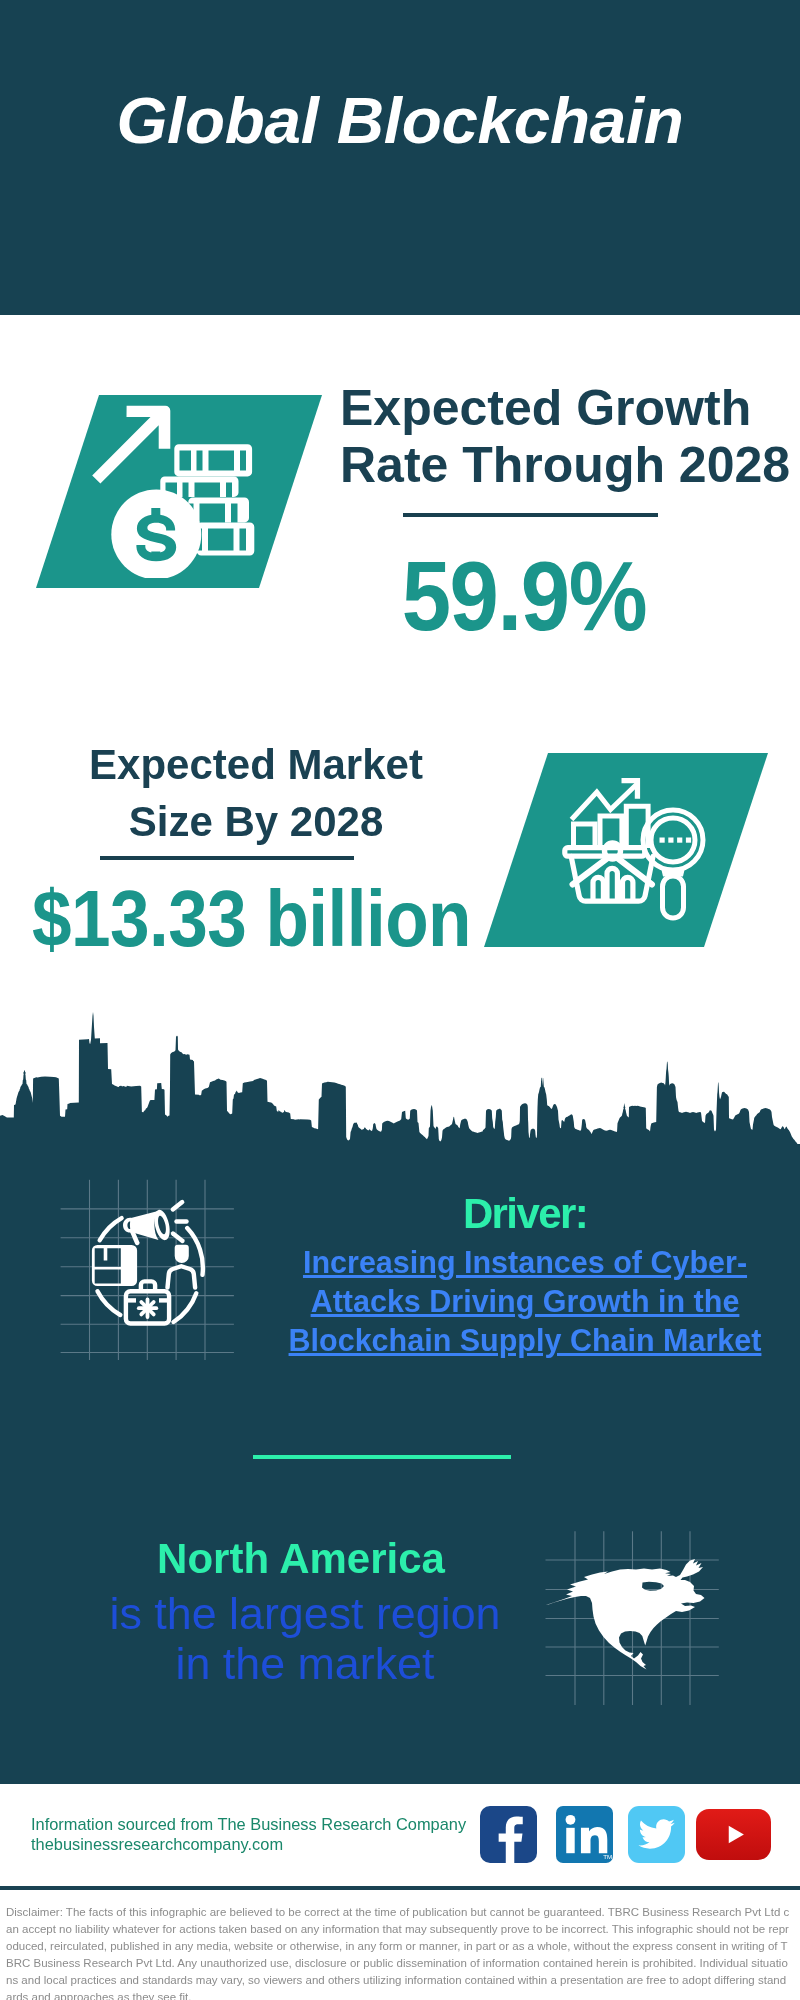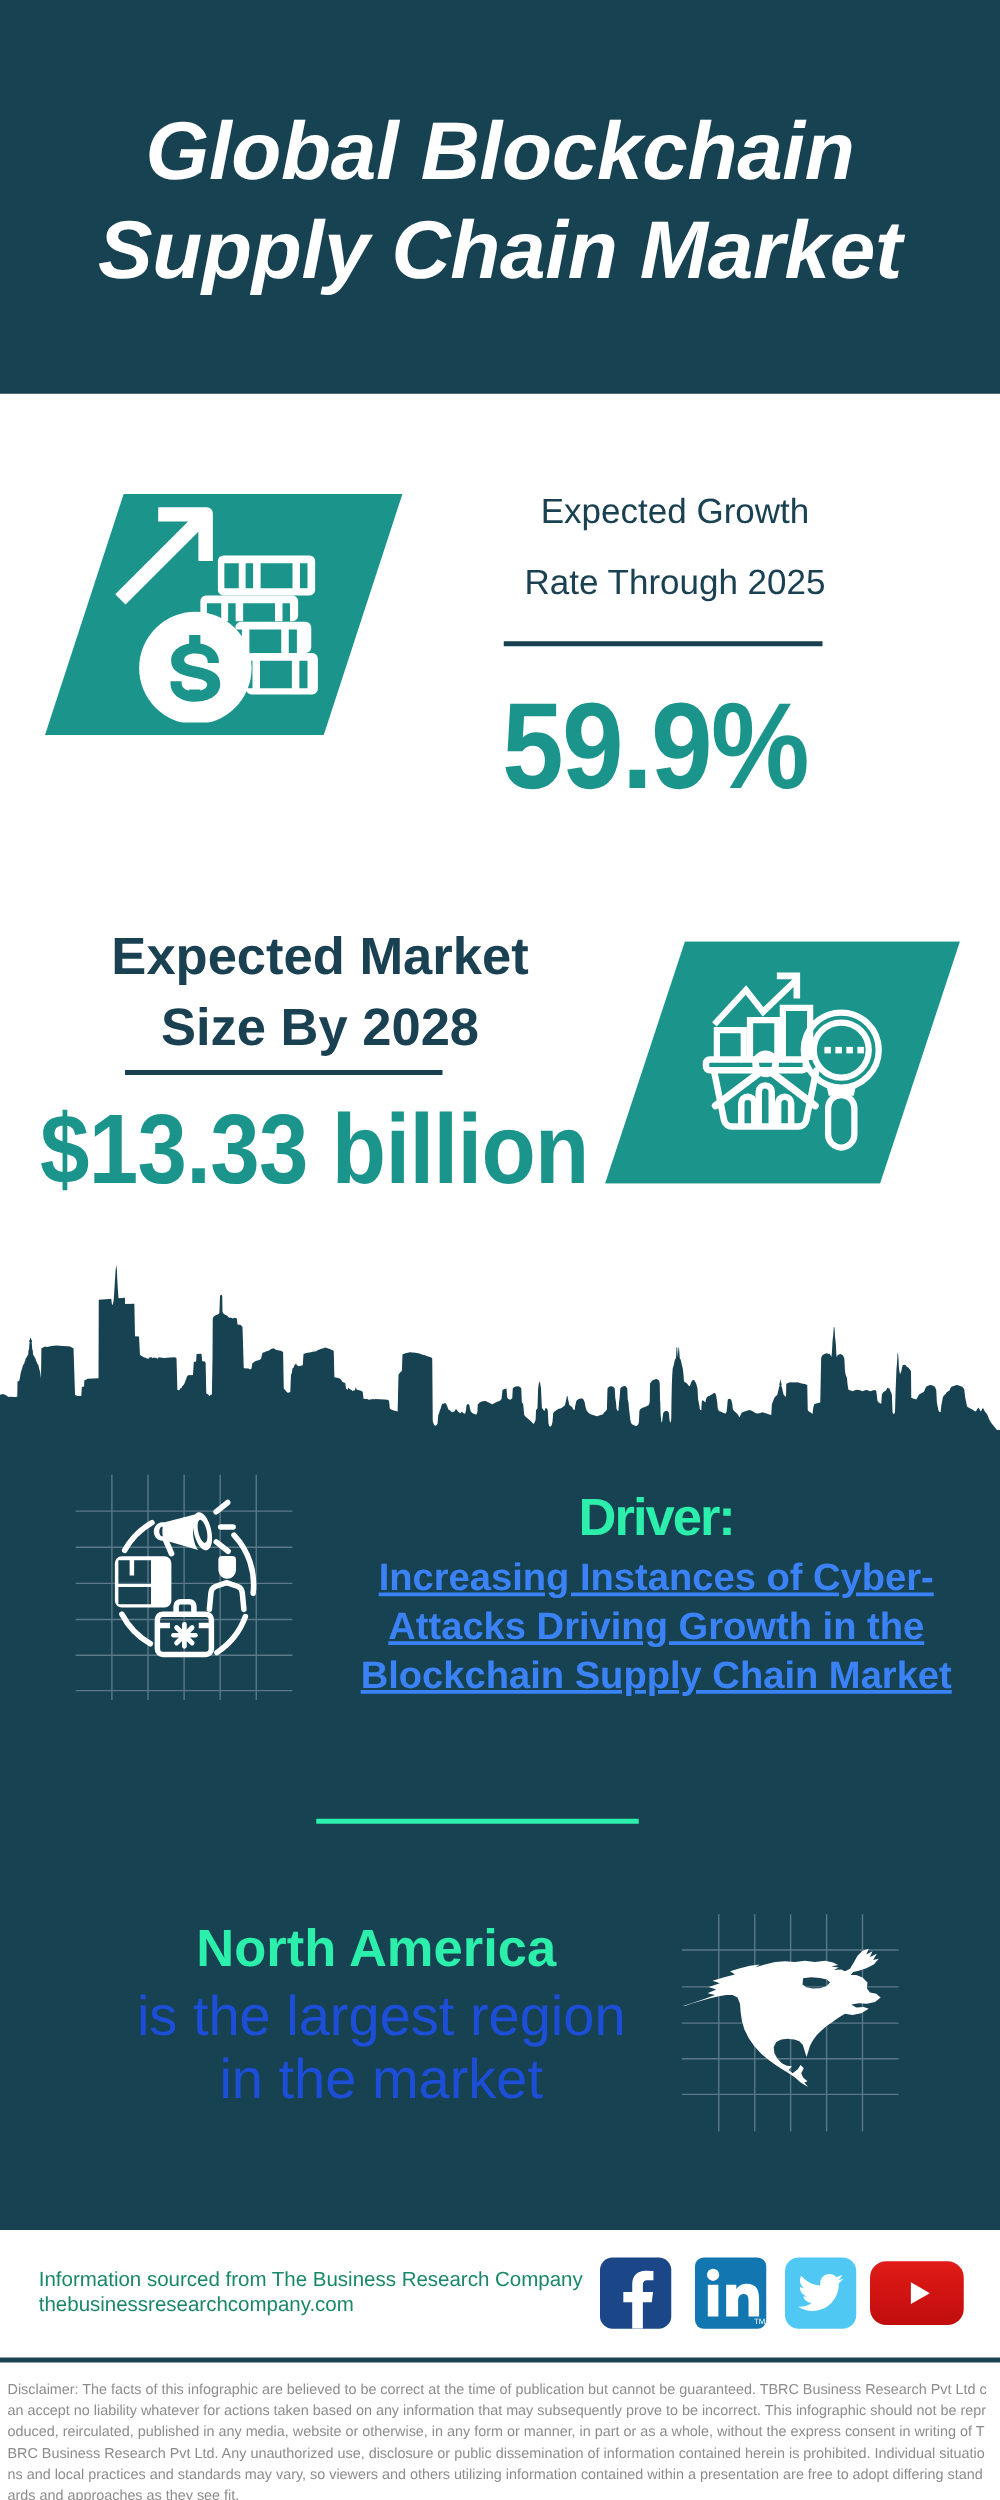--- a/index.html
+++ b/index.html
@@ -9,21 +9,21 @@
 
   .hdr { position:absolute; left:0; top:0; width:800px; height:315px; background:#174252;font-style:italic; }
   .hdr h1 { position:absolute; left:0; top:81px; width:800px; text-align:center; color:#fff;
             font-size:65.5px; font-weight:bold; line-height:79px; letter-spacing:-0.25px; }
 
   
   .para { position:absolute; background:#1b958b; }
   .para1 { left:36px; top:395px; width:223px; height:193px;
            clip-path: polygon(63px 0, 100% 0, calc(100% - 63px) 100%, 0 100%); width:286px; }
   .s1title { position:absolute; left:340px; top:380px; width:400px; text-align:center;
-             color:#1a4152; font-size:28px; font-weight:normal; line-height:57px; white-space:nowrap; }
+             color:#1a4152; font-size:50px; font-weight:bold; line-height:57px; white-space:nowrap; }
   .icon1 { position:absolute; left:49px; top:3px; width:180px; height:180px; }
   .icon2 { position:absolute; left:76px; top:17px; width:160px; height:160px; }
   .rule { position:absolute; background:#19404f; height:4px; }
   .rule1 { left:403px; top:513px; width:255px; }
   .s1val { position:absolute; left:324px; top:540px; width:400px; text-align:center;
            color:#1b958b; font-size:98px; font-weight:bold; letter-spacing:-1.5px;
            transform:scaleX(0.905); transform-origin:50% 50%; white-space:nowrap; }
 
   
   .para2 { left:484px; top:753px; width:284px;  height:194px;
@@ -67,21 +67,21 @@
   .divbar { position:absolute; left:0; top:1886px; width:800px; height:4px; background:#1a4252; }
   .disc { position:absolute; left:6px; top:1891px; width:786px; color:#8c8c8c;
           font-size:11.5px; line-height:17px; word-break:break-all; text-align:left;margin-top:13px; }
 </style>
 </head>
 <body>
 
 <div class="page">
 
   <div class="hdr">
-    <h1><span>Global Blockchain</span><br><span>Supply Chain Market</span></h1>
+    <h1><span>Global Blockchain</span><br></h1>
   </div>
 
   <div class="para para1">
     <svg class="icon1" viewBox="0 0 180 180">
       <g fill="#ffffff">
         <path d="M41.6 7.7 h38.7 a5 5 0 0 1 5 5 v38.0 h-11.6 v-23.4 l-58.3 58.3 l-8.2 -8.2 l58.3 -58.3 h-24.0 z"></path>
         <path d="M93.8 46.3 h68.8 a4.5 4.5 0 0 1 4.5 4.5 v23.1 a4.5 4.5 0 0 1 -4.5 4.5 h-68.8 a4.5 4.5 0 0 1 -4.5 -4.5 v-23.1 a4.5 4.5 0 0 1 4.5 -4.5 z
                  M94.5 52.5 v20.0 h11.5 v-20.0 z M111.5 52.5 v20.0 h6.0 v-20.0 z M123.5 52.5 v20.0 h25.5 v-20.0 z M155.0 52.5 v20.0 h6.0 v-20.0 z" fill-rule="evenodd"></path>
         <path d="M79.8 78.4 h69.2 a4.5 4.5 0 0 1 4.5 4.5 v11.5 a4.5 4.5 0 0 1 -4.5 4.5 h-69.2 a4.5 4.5 0 0 1 -4.5 -4.5 v-11.5 a4.5 4.5 0 0 1 4.5 -4.5 z
                  M80.5 84.5 v14.5 h11.5 v-14.5 z M97.5 84.5 v14.5 h6.0 v-14.5 z M109.5 84.5 v14.5 h25.5 v-14.5 z M141.0 84.5 v14.5 h6.0 v-14.5 z" fill-rule="evenodd"></path>
@@ -90,21 +90,21 @@
         <path d="M116.2 124.4 h48.6 a4.5 4.5 0 0 1 4.5 4.5 v24.2 a4.5 4.5 0 0 1 -4.5 4.5 h-48.6 a4.5 4.5 0 0 1 -4.5 -4.5 v-24.2 a4.5 4.5 0 0 1 4.5 -4.5 z
                  M111.5 130.5 v22.0 h5.5 v-22.0 z M123.0 130.5 v22.0 h25.5 v-22.0 z M154.5 130.5 v22.0 h6.5 v-22.0 z" fill-rule="evenodd"></path>
         <circle cx="71.3" cy="136.4" r="45.0"></circle>
       </g>
       <g fill="#1b958b">
         <path d="M66.3 110.0 h9.0 v9.0 h-9.0 z M66.3 153.5 h9.0 v8.5 h-9.0 z"></path>
         <path d="M70.8 116.5 c-11.0 0 -18.9 5.8 -18.9 13.8 c0 7.8 6.0 11.3 17.5 13.6 c8.8 1.7 11.3 3.1 11.3 5.8 c0 3.0 -3.9 5.1 -10.0 5.1 c-6.4 0 -10.2 -2.2 -10.4 -6.1 v-1.8 h-8.9 v1.8 c0.2 8.7 7.9 14.6 19.7 14.6 c12.0 0 20.1 -5.6 20.1 -14.1 c0 -7.9 -6.0 -11.4 -18.3 -13.9 c-8.7 -1.8 -10.5 -3.0 -10.5 -5.6 c0 -2.9 3.6 -4.9 9.0 -4.9 c5.8 0 9.4 2.2 9.7 5.9 v1.7 h9.0 v-1.7 c-0.4 -8.2 -7.8 -14.2 -19.3 -14.2 z"></path>
       </g>
     </svg>
   </div>
-  <div class="s1title"><span>Expected Growth</span><br><span>Rate Through 2025</span></div>
+  <div class="s1title"><span>Expected Growth</span><br><span>Rate Through 2028</span></div>
   <div class="rule rule1"></div>
   <div class="s1val">59.9%</div>
 
   <div class="para para2">
     <svg class="icon2" viewBox="0 0 160 160">
       <g fill="none" stroke="#ffffff" stroke-width="5.0" stroke-linecap="butt" stroke-linejoin="miter">
         <polyline points="11.5,49.5 36.8,22.0 50.5,39.5 78.0,13.0"></polyline>
       </g>
       <path fill="#ffffff" d="M61.5 8.0 h18.6 v20.8 h-5.3 v-15.5 h-13.3 z"></path>
       <g fill="none" stroke="#ffffff" stroke-width="5.0">

